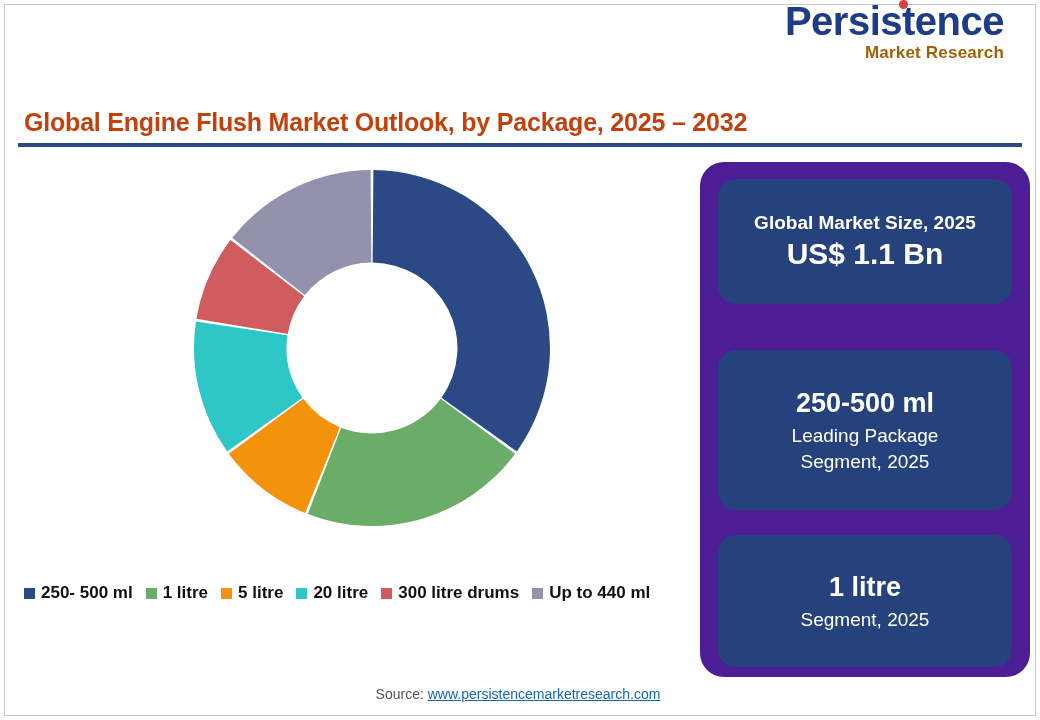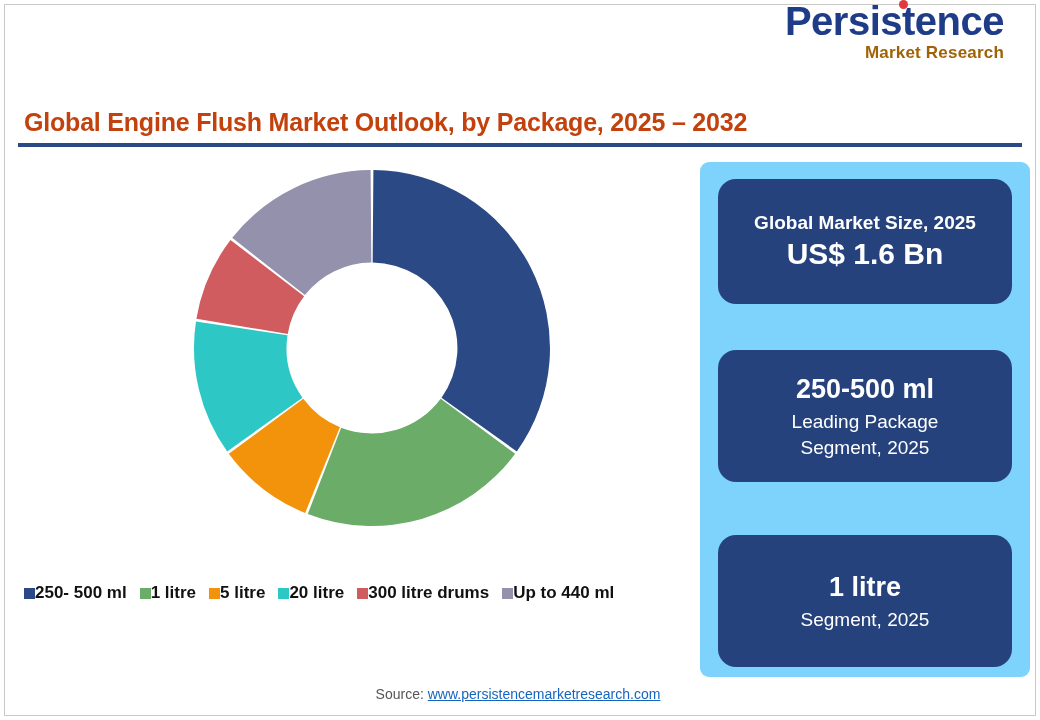--- a/index.html
+++ b/index.html
@@ -97,59 +97,60 @@
     left: 24px;
     top: 583px;
     display: flex;
     align-items: center;
     gap: 13px;
     white-space: nowrap;
   }
   .legend-item {
     display: flex;
     align-items: center;
+    gap: 6px;
   }
   .legend-swatch {
     width: 11px;
     height: 11px;
     flex: 0 0 auto;
   }
   .legend-label {
     font-size: 17px;
     font-weight: bold;
     color: #111111;
   }
 
   
   .side-panel {
     position: absolute;
     left: 700px;
     top: 162px;
     width: 330px;
     height: 515px;
-    background: #7dd3fc;
-    border-radius: 9px;
+    background: #4c1d95;
+    border-radius: 24px;
   }
   .stat-card {
     position: absolute;
     left: 18px;
     width: 294px;
     background: #26427D;
     border-radius: 18px;
     color: #ffffff;
     text-align: center;
     display: flex;
     flex-direction: column;
     align-items: center;
     justify-content: center;
     box-sizing: border-box;
     padding: 8px 10px;
   }
   .card-1 { top: 17px;  height: 125px; }
-  .card-2 { top: 188px; height: 132px; }
+  .card-2 { top: 188px; height: 160px; }
   .card-3 { top: 373px; height: 132px; }
 
   .card-small {
     font-size: 19px;
     font-weight: bold;
     line-height: 1.25;
   }
   .card-big {
     font-size: 30px;
     font-weight: bold;
@@ -235,21 +236,21 @@
   <div class="legend-item">
     <span class="legend-swatch" style="background: rgb(147, 145, 172);"></span>
     <span class="legend-label">Up to 440 ml</span>
   </div>
 </div>
 
 <div class="side-panel">
 
   <div class="stat-card card-1">
     <div class="card-small">Global Market Size, 2025</div>
-    <div class="card-big">US$ 1.6 Bn</div>
+    <div class="card-big">US$ 1.1 Bn</div>
   </div>
 
   <div class="stat-card card-2">
     <div class="card-head">250-500 ml</div>
     <div class="card-line">Leading Package</div>
     <div class="card-line">Segment, 2025</div>
   </div>
 
   <div class="stat-card card-3">
     <div class="card-head">1 litre</div>

